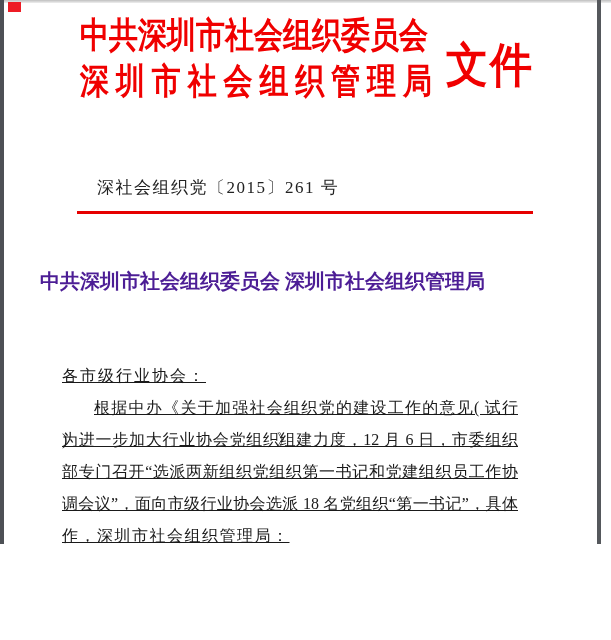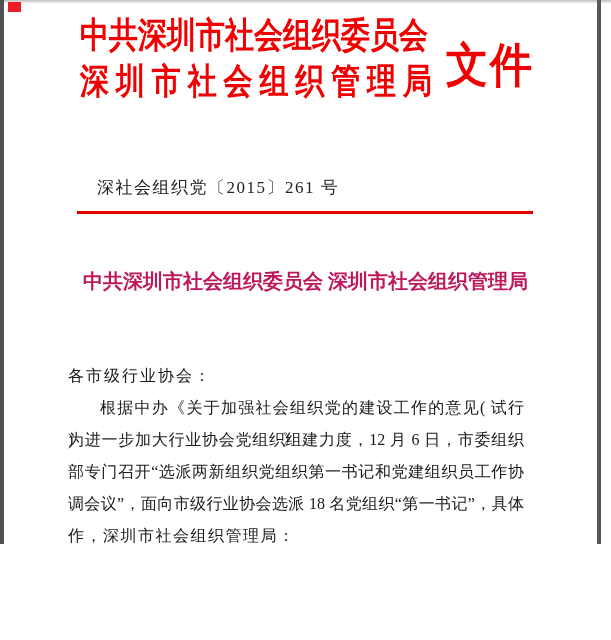--- a/index.html
+++ b/index.html
@@ -41,30 +41,31 @@
   .doc-number{
     position:absolute;left:97px;top:176px;width:456px;
     text-align:left;font-size:17px;color:#222;
     letter-spacing:1.5px;
   }
   .red-rule{position:absolute;left:77px;top:211px;width:456px;height:3px;background:#e60000;}
 
   
   .doc-title{
     position:absolute;left:40px;top:266px;width:531px;
-    text-align:center;color:#be185d;font-weight:bold;
+    color:#4c1d95;font-weight:bold;
     font-size:20px;line-height:30px;
     font-family:"Liberation Serif", serif;
   }
 
   
   .body-block{
-    position:absolute;left:68px;top:360px;width:456px;
+    position:absolute;left:62px;top:360px;width:456px;
     color:#1a1a1a;font-size:16px;
     font-family:"Liberation Serif", serif;
+    text-decoration:underline;
   }
   .bline{height:32px;line-height:32px;white-space:normal;}
   .bline.fill{text-align:justify;text-align-last:justify;}
   .bline.indent{text-indent:2em;}
   .salutation{letter-spacing:2px;}
   .last-line{letter-spacing:1.5px;}
   .section-heading{
     height:32px;line-height:32px;text-indent:2em;
     font-family:"Liberation Sans", sans-serif;
     font-weight:bold;font-size:17px;color:#4c1d95;

